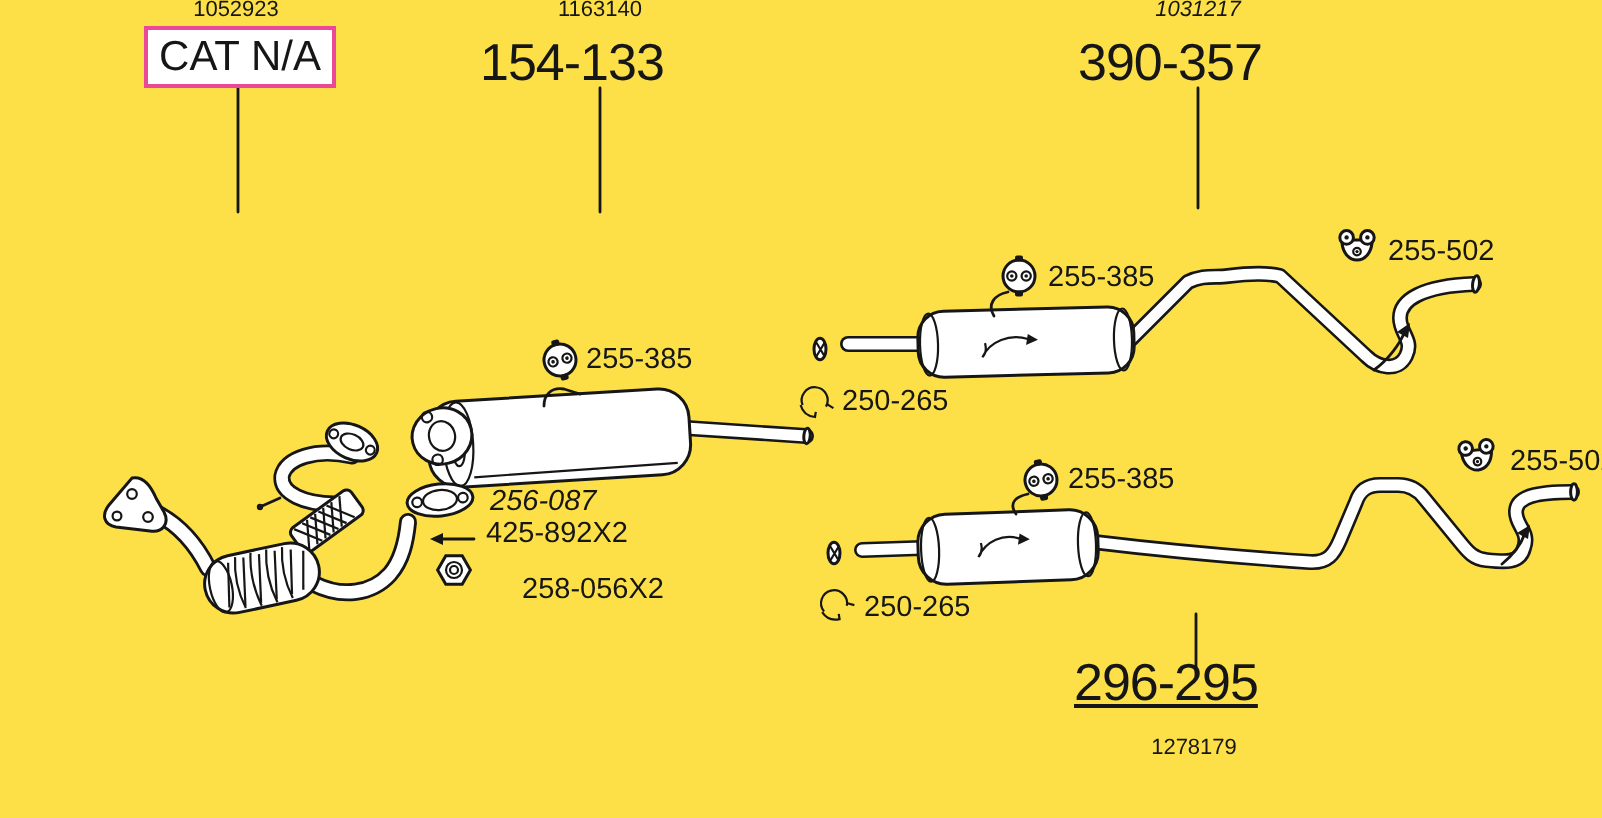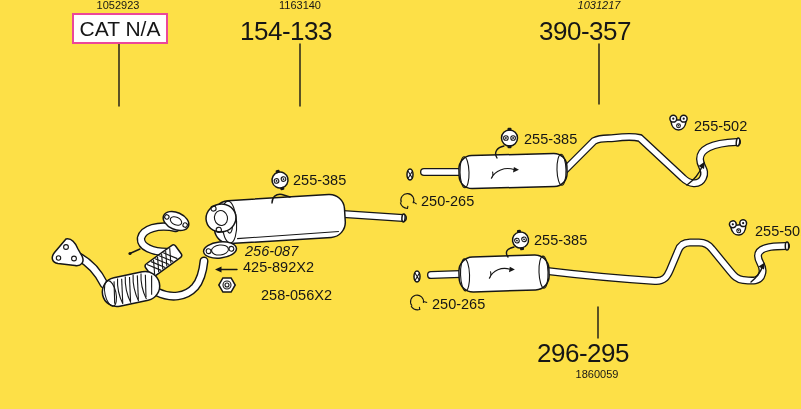--- a/index.html
+++ b/index.html
@@ -255,22 +255,22 @@
 
   <div class="lbl ref" style="left:70px;top:-1px;width:96px;">1052923</div>
   <div class="lbl boxlabel catbox">CAT N/A</div>
 
   <div class="lbl ref" style="left:252px;top:-1px;width:96px;">1163140</div>
   <div class="lbl title" style="left:240px;top:16px;width:120px;">154-133</div>
 
   <div class="lbl ref" style="left:551px;top:-1px;width:96px;font-style:italic;">1031217</div>
   <div class="lbl title" style="left:539px;top:16px;width:120px;">390-357</div>
 
-  <div class="lbl title" style="left:537px;top:338px;width:120px;">296-295</div>
-  <div class="lbl ref" style="left:549px;top:368px;width:96px;">1860059</div>
+  <div class="lbl title" style="left:537px;top:326px;width:120px;text-decoration:underline;">296-295</div>
+  <div class="lbl ref" style="left:549px;top:368px;width:96px;">1278179</div>
 
 
   <div class="lbl callout" style="left:293px;top:172px;">255-385</div>
   <div class="lbl callout" style="left:524px;top:131px;">255-385</div>
   <div class="lbl callout" style="left:534px;top:232px;">255-385</div>
   <div class="lbl callout" style="left:421px;top:193px;">250-265</div>
   <div class="lbl callout" style="left:432px;top:296px;">250-265</div>
   <div class="lbl callout" style="left:694px;top:118px;">255-502</div>
   <div class="lbl callout" style="left:755px;top:223px;">255-502</div>
   <div class="lbl callout" style="left:245px;top:243px;font-style:italic;">256-087</div>

